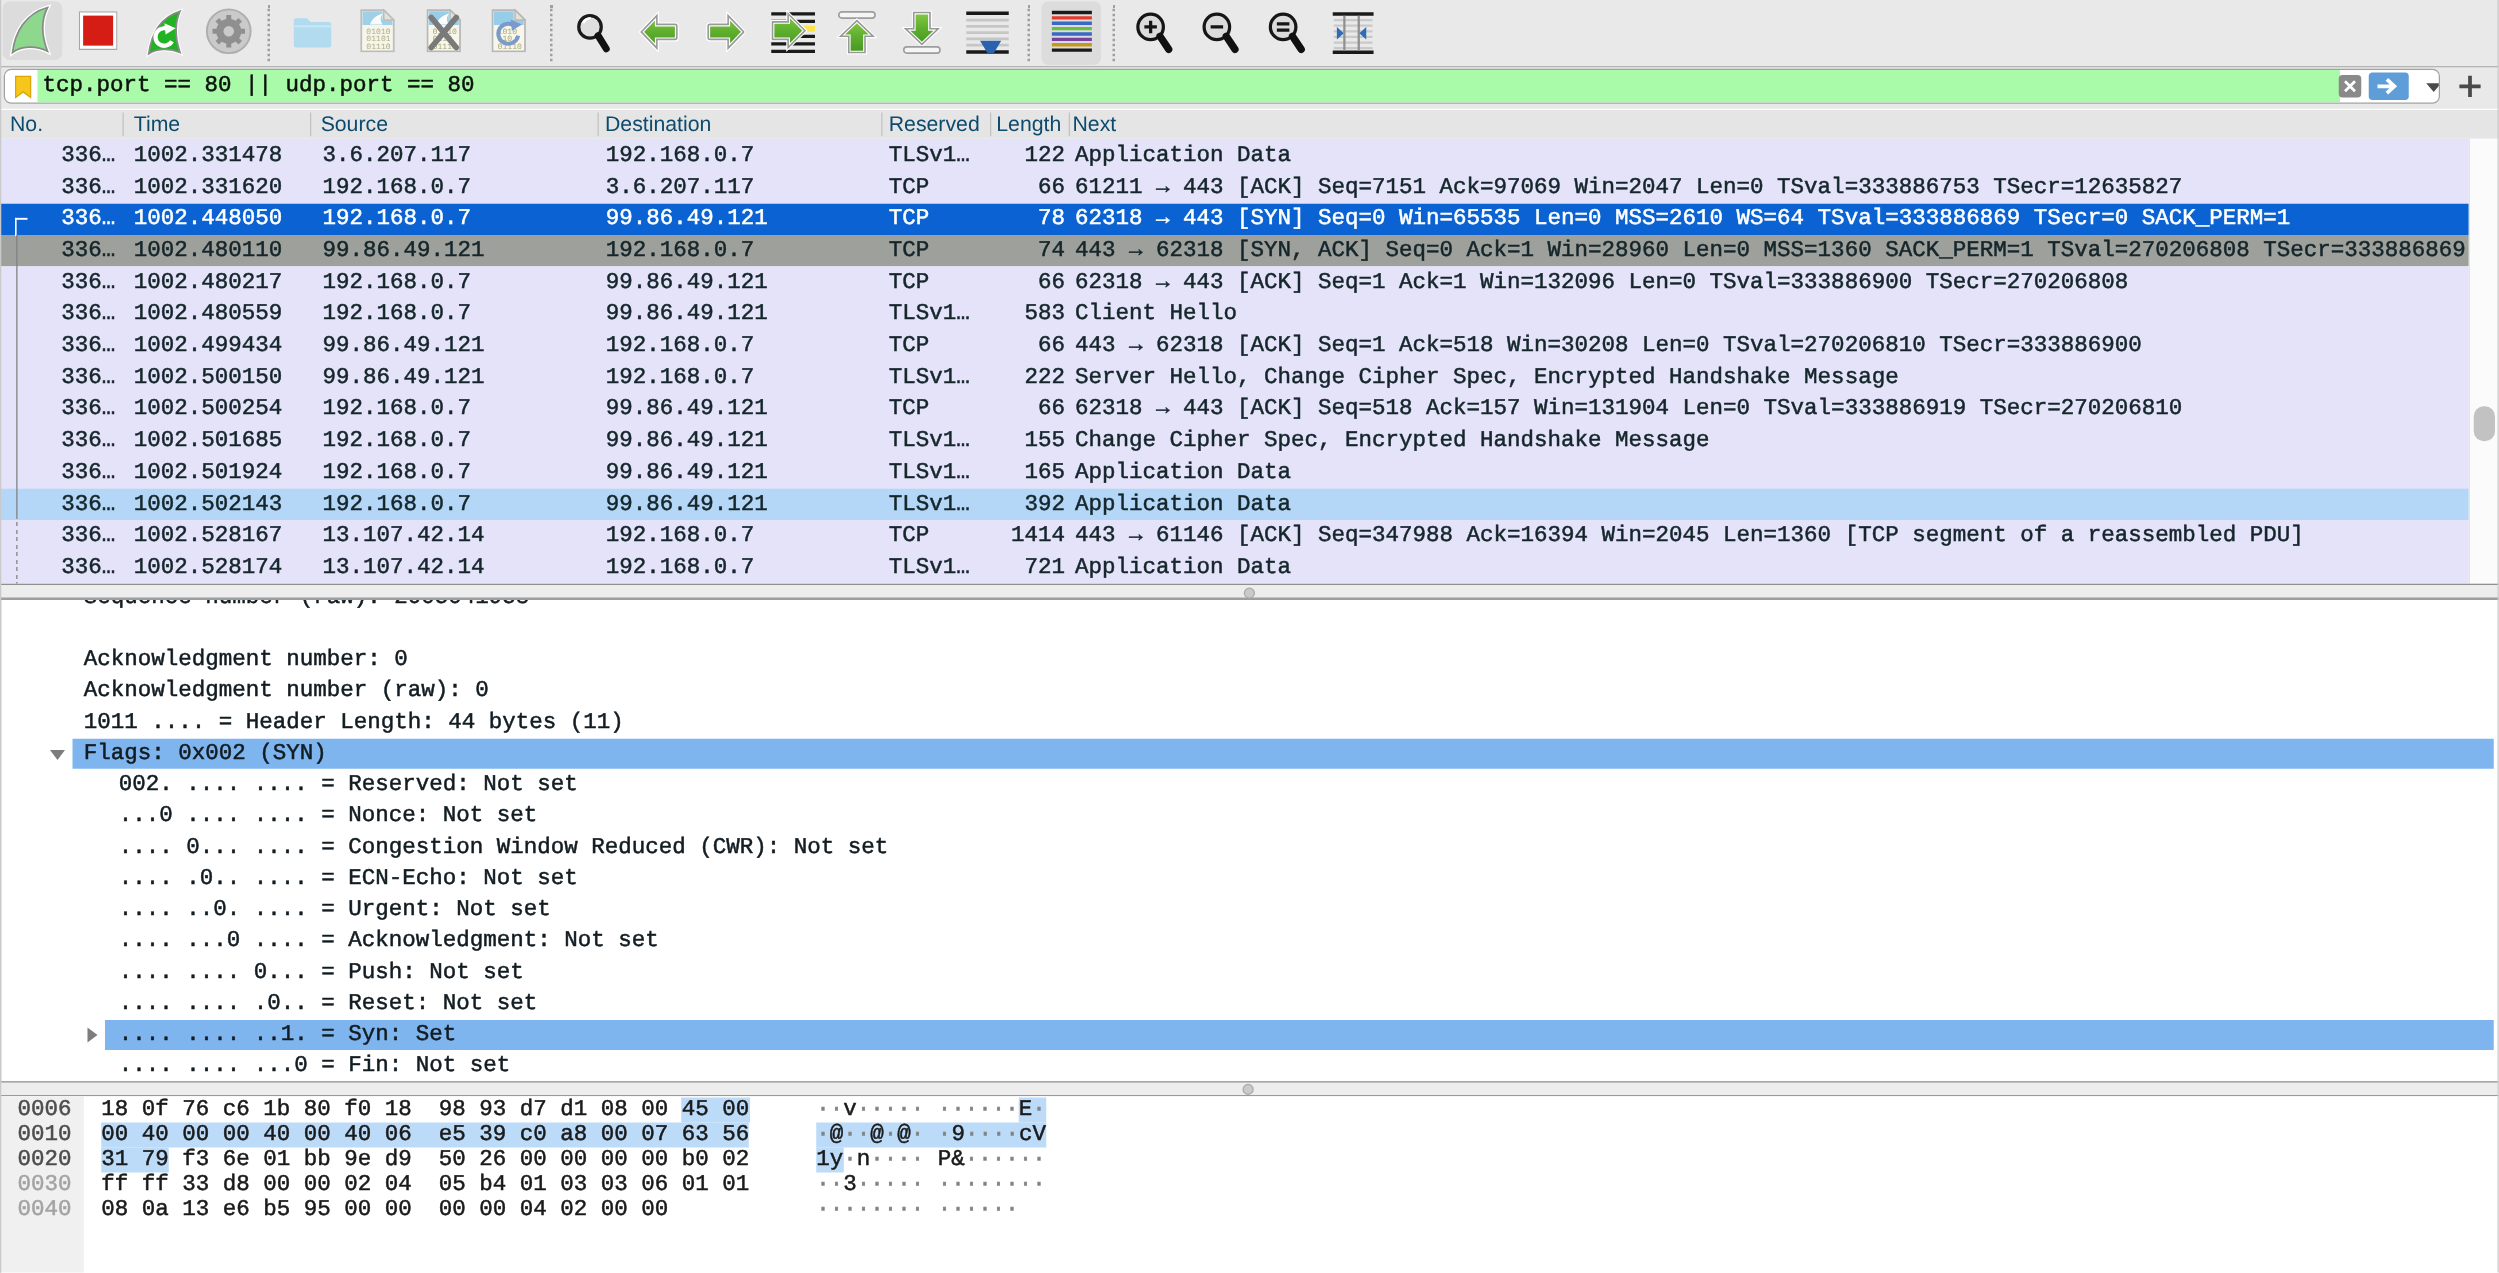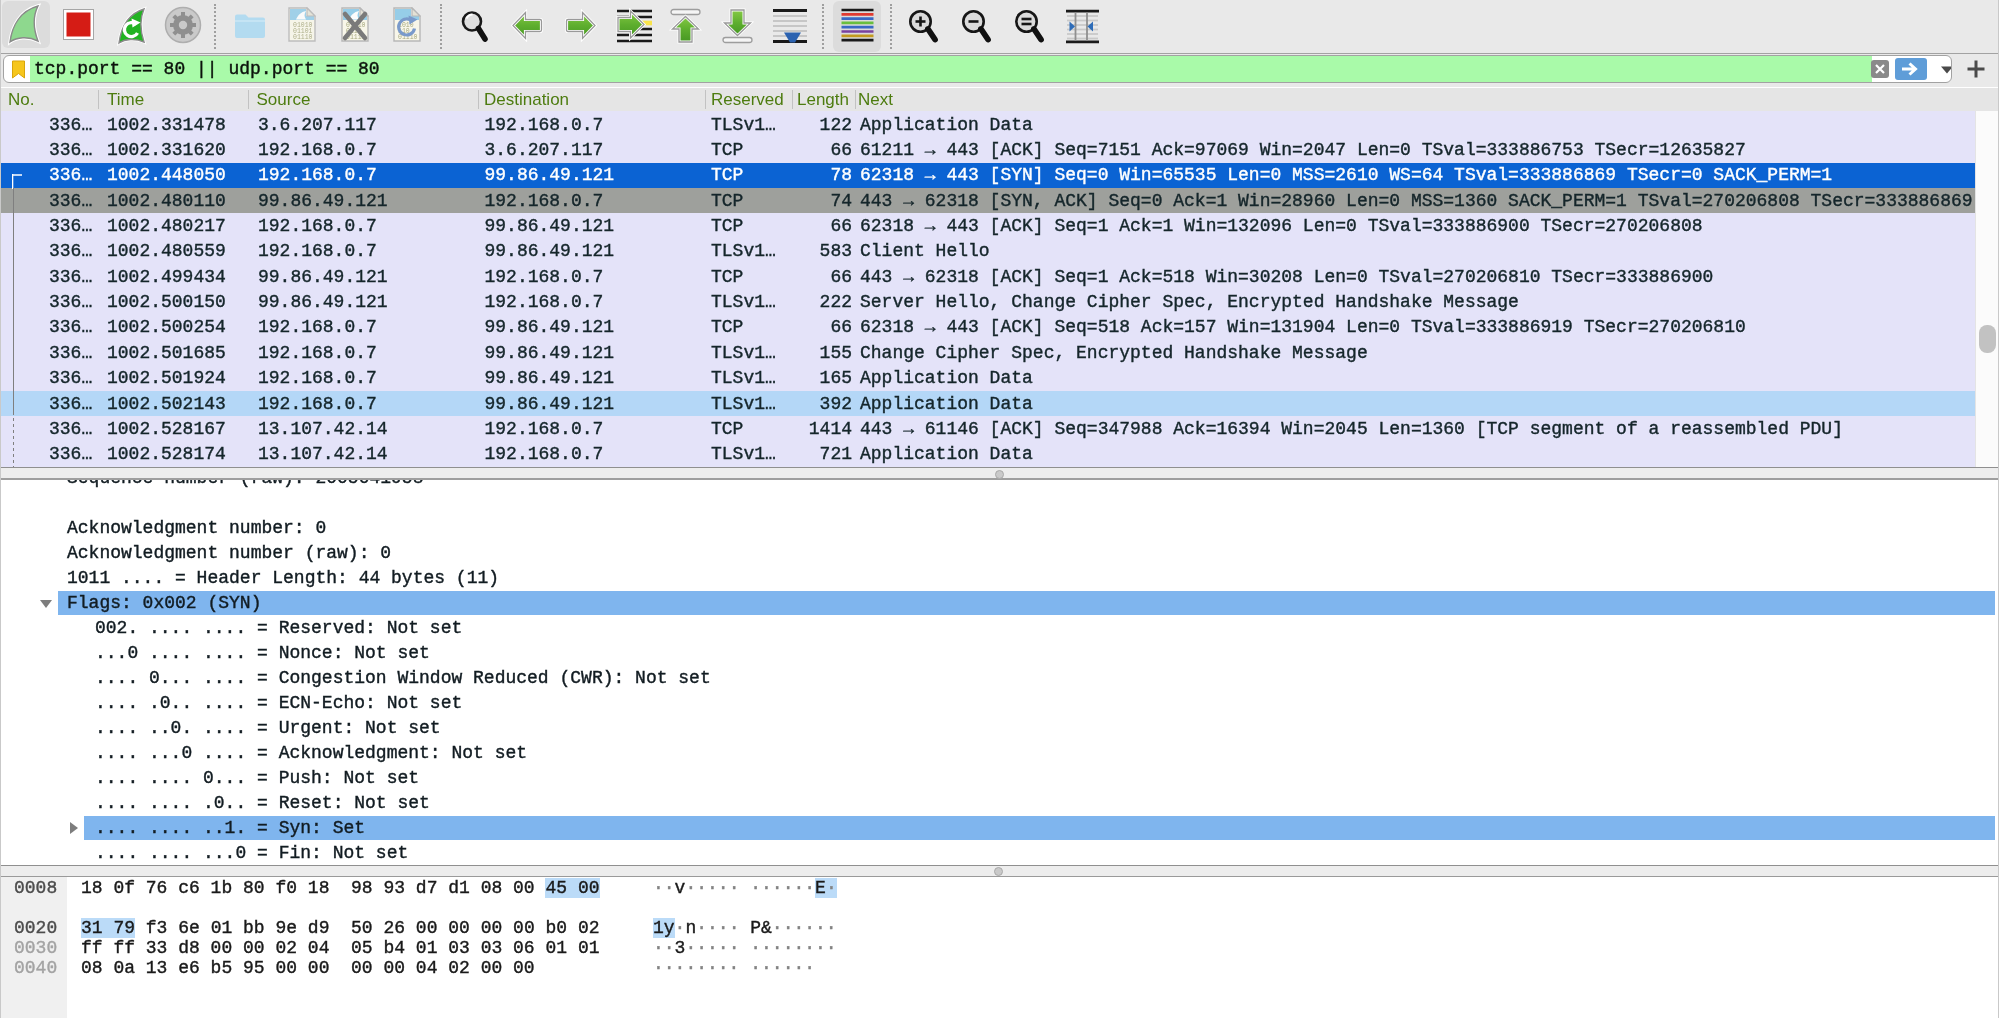--- a/index.html
+++ b/index.html
@@ -5,21 +5,21 @@
 font-family:"Liberation Sans",sans-serif;}
 .abs{position:absolute}
 #toolbar{position:absolute;left:0;top:0;width:1999px;height:53px;background:#e9e9e9;border-bottom:1px solid #a2a2a2}
 .tsep{position:absolute;top:4px;height:45px;width:0;border-left:2px dotted #9f9f9f}
 #filterbar{position:absolute;left:0;top:54px;width:1999px;height:33px;background:#e9e9e9}
 #finput{position:absolute;left:3px;top:1px;width:1947px;height:26px;background:#fff;border:1px solid #a2a2a2;border-radius:6px;overflow:hidden}
 #fgreen{position:absolute;left:26px;top:0;width:1842px;height:26px;background:#a9faa9}
 #ftext{position:absolute;left:30px;top:0;height:26px;line-height:26px;font:18px/26px "Liberation Mono", monospace;color:#0c120c;white-space:pre;-webkit-text-stroke:0.4px}
 #xbtn{position:absolute;left:1867px;top:4px;width:18px;height:18px;border-radius:3px;background:#8a8a8a}
 #gobtn{position:absolute;left:1891px;top:2px;width:32px;height:22px;border-radius:3px;background:#5f9dd8}
-#hdr{position:absolute;left:0;top:88px;width:1999px;height:23px;background:#e5e5e5;font-size:17px;color:#4d7c0f}
+#hdr{position:absolute;left:0;top:88px;width:1999px;height:23px;background:#e5e5e5;font-size:17px;color:#0c4a6e}
 #hdr span{position:absolute;top:50%;transform:translateY(-50%);white-space:pre}
 .hdiv{position:absolute;top:2px;height:19px;width:1px;background:#c2c2c2}
 #list{position:absolute;left:0;top:111px;width:1999px;height:356px;background:#e4e3f9;overflow:hidden}
 .prow{position:absolute;left:0;width:1997px;height:25.35px;background:#e4e3f9;overflow:hidden}
 .prow span{position:absolute;top:50%;transform:translateY(-50%);white-space:pre;font:18px "Liberation Mono", monospace;color:#15262b;-webkit-text-stroke:0.4px}
 .prow.sel{background:#0b63d3}
 .prow.sel span{color:#fff}
 .prow.gray{background:#9ea09c}
 .prow.lblue{background:#b4d7f7}
 #vscroll{position:absolute;left:1975px;top:111px;width:24px;height:356px;background:#fbfbfb;border-left:1px solid #e4e4e4}
@@ -423,23 +423,28 @@
 <svg class="abs" style="left:67px;top:341.5px" width="12" height="14">
       <path d="M2,1 V13 L10,7 Z" fill="#7d7d7d"></path>
     </svg>
 </div>
 <div id="split2">
     <div class="knob" style="left:994px;top:1px"></div>
   </div>
 <div id="hexpane">
 <div id="hexgut"></div>
 <div class="hrow" style="top:1px">
-<span class="hoff dk">0008</span>
+<span class="hoff dk">0006</span>
 <span class="hbytes">18 0f 76 c6 1b 80 f0 18  98 93 d7 d1 08 00 <b class="hh">45 00</b></span>
 <span class="hascii"><i>··</i>v<i>·····</i> <i>······</i><b class="hh">E<i>·</i></b></span>
+</div>
+<div class="hrow" style="top:21px">
+<span class="hoff dk">0010</span>
+<span class="hbytes"><b class="hh">00 40 00 00 40 00 40 06  e5 39 c0 a8 00 07 63 56</b></span>
+<span class="hascii"><b class="hh"><i>·</i>@<i>··</i>@<i>·</i>@<i>·</i> <i>·</i>9<i>····</i>cV</b></span>
 </div>
 <div class="hrow" style="top:41px">
 <span class="hoff dk">0020</span>
 <span class="hbytes"><b class="hh">31 79</b> f3 6e 01 bb 9e d9  50 26 00 00 00 00 b0 02</span>
 <span class="hascii"><b class="hh">1y</b><i>·</i>n<i>····</i> P&amp;<i>······</i></span>
 </div>
 <div class="hrow" style="top:61px">
 <span class="hoff lt">0030</span>
 <span class="hbytes">ff ff 33 d8 00 00 02 04  05 b4 01 03 03 06 01 01</span>
 <span class="hascii"><i>··</i>3<i>·····</i> <i>········</i></span>

